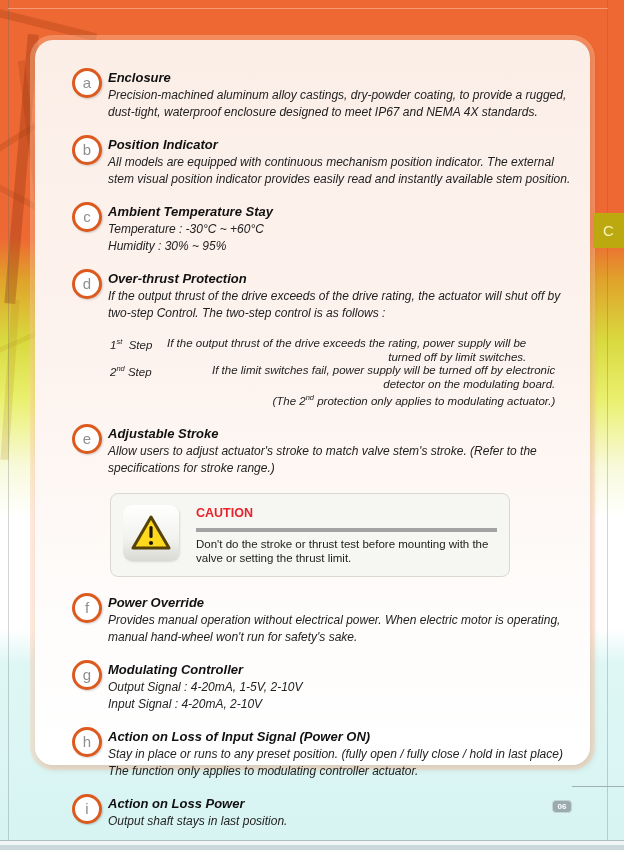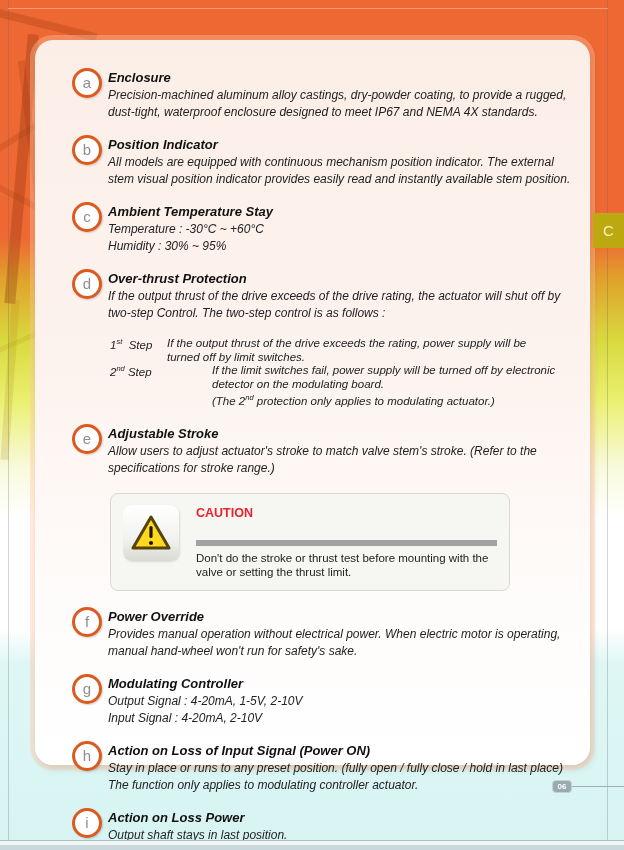--- a/index.html
+++ b/index.html
@@ -45,46 +45,46 @@
     box-shadow:1px 1px 2px rgba(0,0,0,0.18);
   }
   .fc { padding-top:2px; max-width:480px;font-style:italic; }
   .ftitle { font-size:13px; font-weight:bold; color:#111; margin-bottom:2px; }
   .fbody { font-size:12px; line-height:17px; color:#222; white-space:pre-line; }
 
   .steps { margin:15px 0 2px 2px; }
   .step { display:flex; margin-bottom:0; }
   .step:last-child { margin-bottom:0;gap:45px; }
   .step-label { flex:0 0 57px; font-size:11.5px; color:#222; }
-  .step-text { font-size:11.5px; line-height:13.5px; color:#222; white-space:pre-line; }
+  .step-text { font-size:11.5px; line-height:13.5px; color:#222; white-space:pre-line;text-align:right; }
   sup { font-size:7.5px; }
 
   .caution {
     margin:16px 0 16px 38px; width:400px; box-sizing:border-box;
     background:#f6f6f3; border:1px solid #d9d9d2; border-radius:8px;
     padding:11px 12px; display:flex;
   }
   .cicon-wrap {
     flex:0 0 auto; width:56px; height:56px; border-radius:9px; margin-right:17px;
     background:linear-gradient(180deg,#ffffff 0%, #f2f2ef 60%, #d9d9d4 100%);
     box-shadow:1px 1px 2px rgba(0,0,0,0.12);
     display:flex; align-items:center; justify-content:center;
   }
   .cbody { flex:1; padding-top:1px; }
-  .ctitle { color:#e8232b; font-weight:bold; font-size:12.5px; border-bottom:6px solid #a3a3a3; padding-bottom:20px; margin-bottom:6px; }
+  .ctitle { color:#e8232b; font-weight:bold; font-size:12.5px; border-bottom:4px solid #a3a3a3; padding-bottom:8px; margin-bottom:6px; }
   .ctext { font-size:11.5px; line-height:13.5px; color:#222; white-space:pre-line; }
 
   .tab {
     position:absolute; left:593px; top:213px; width:31px; height:35px;
     background:#bba90f; color:#f7f3bc; font-size:15px;
     display:flex; align-items:center; justify-content:center;
   }
 
   .pnum {
-    position:absolute; left:552px; top:780px; width:20px; height:13px;
+    position:absolute; left:552px; top:800px; width:20px; height:13px;
     background:#9aabaf; border:1px solid #c6d2d4; border-radius:4px;
     color:#ffffff; font-size:8px; font-weight:bold; line-height:12px; text-align:center;
     box-sizing:border-box;
   }
   .pline { position:absolute; left:572px; top:786px; width:52px; height:1px; background:#9fb0b4; }
 
   .bline  { position:absolute; left:0; right:0; top:840px; height:1px; background:#aebfc2; }
   .bstrip { position:absolute; left:0; right:0; top:841px; height:4px; background:#f0f6f6; }
   .bbar   { position:absolute; left:0; right:0; top:845px; height:5px; background:#c9d9db; }
 </style>

